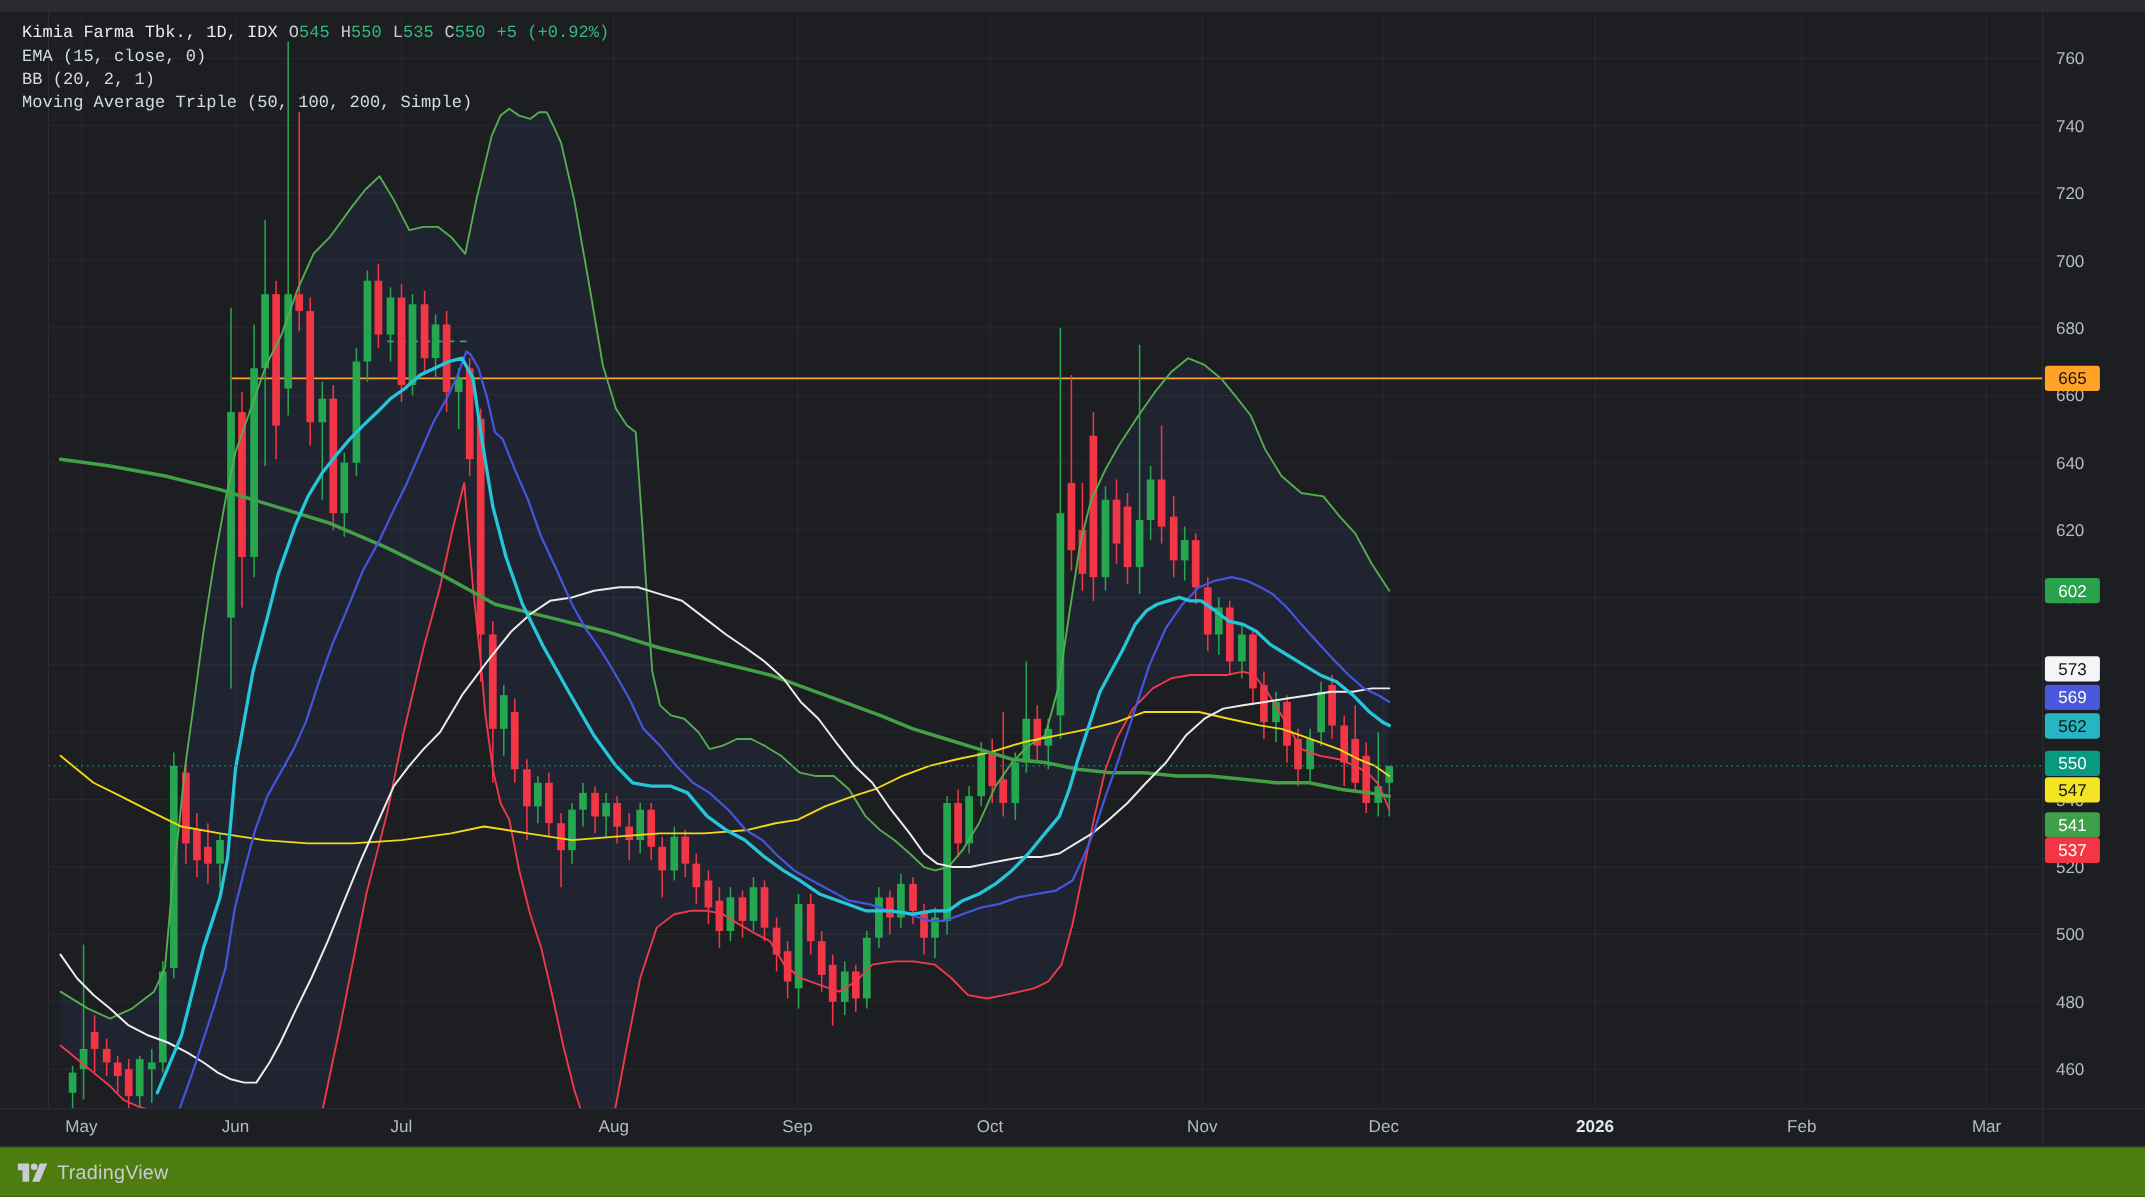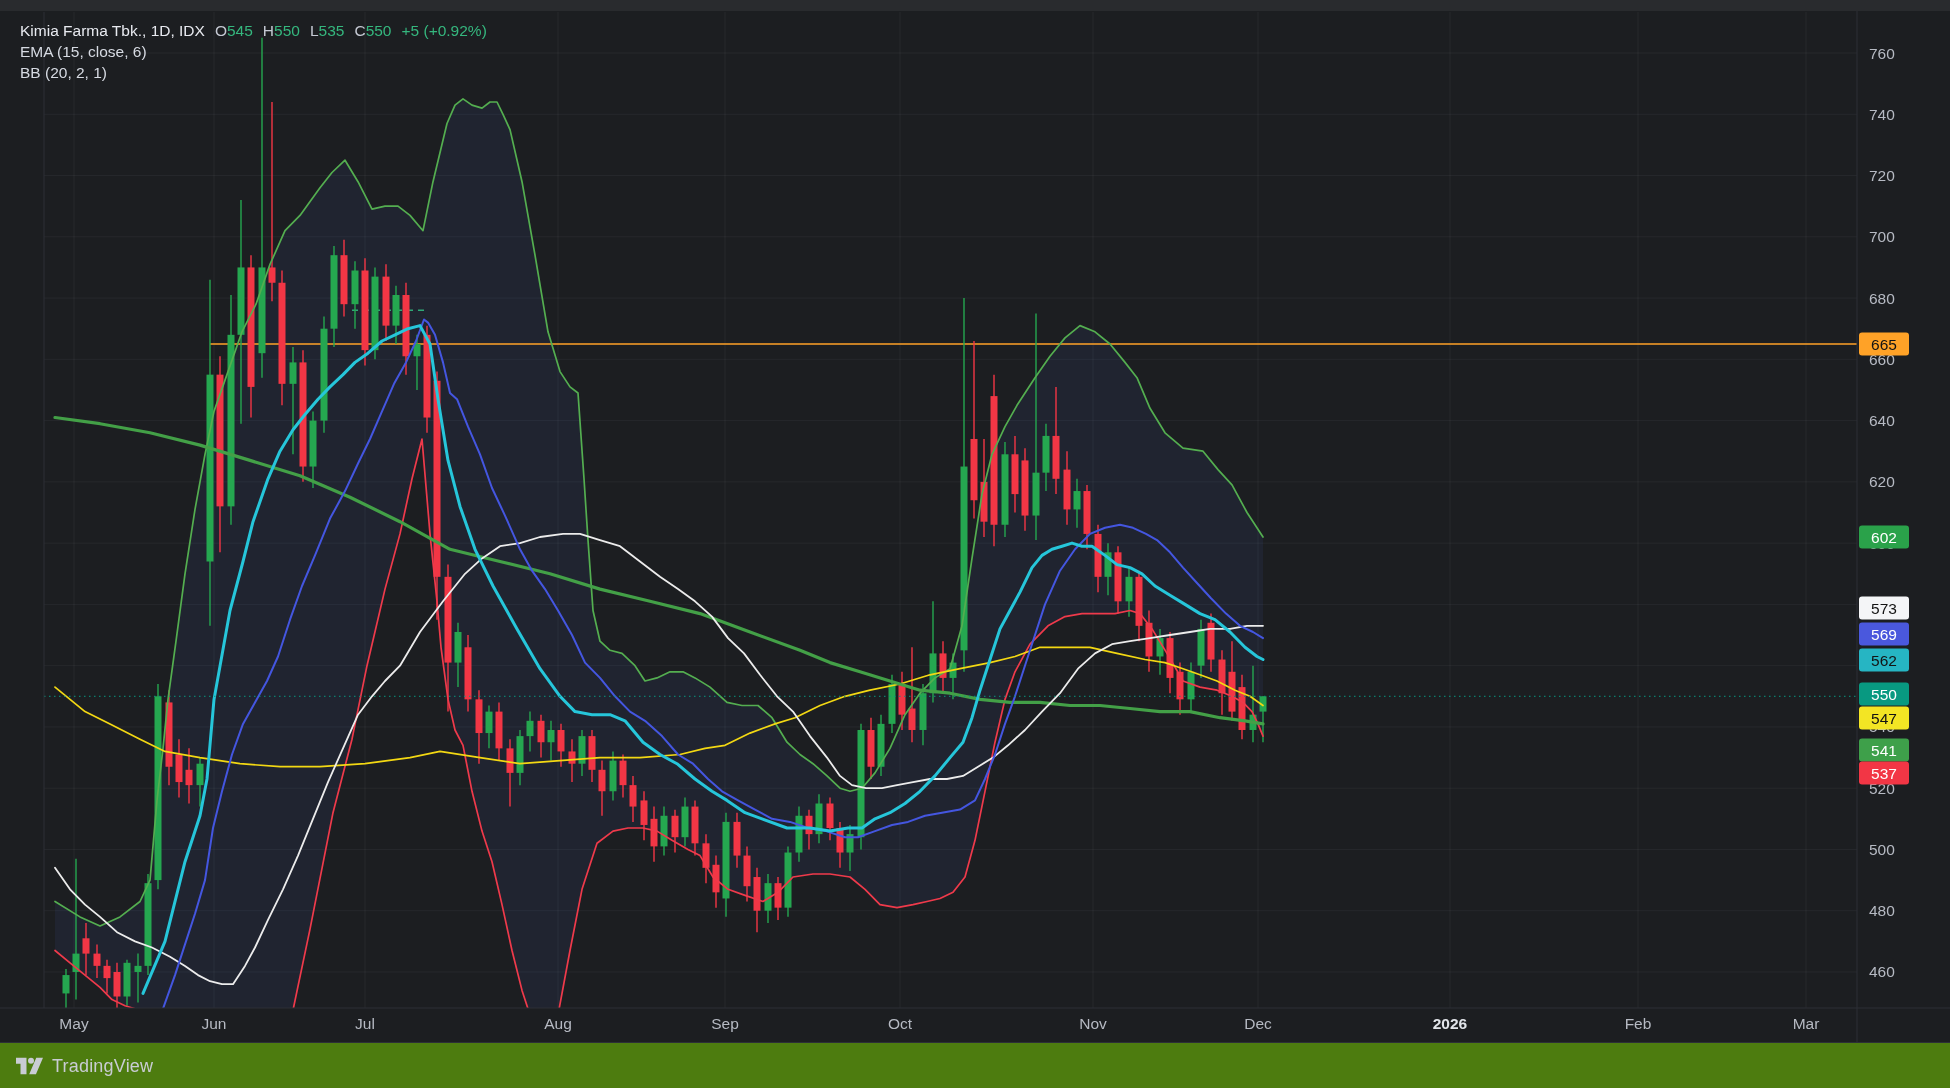--- a/index.html
+++ b/index.html
@@ -1,21 +1,21 @@
 <!DOCTYPE html>
 <html><head>
 <meta charset="utf-8">
 <style>
   html,body{margin:0;padding:0;background:#1b1d20;width:1950px;height:1088px;overflow:hidden;
     font-family:"Liberation Sans","DejaVu Sans",sans-serif;}
   #root{position:relative;width:1950px;height:1088px;background:#1c1e21;}
   #topstrip{position:absolute;left:0;top:0;width:1950px;height:11px;background:#292b2e;}
   #chart-svg{position:absolute;left:0;top:0;}
   
-  #legend{position:absolute;left:20px;top:20px;z-index:5;line-height:21px;}
+  #legend{position:absolute;left:20px;top:20px;z-index:5;line-height:21px;font-family:Liberation Mono, monospace;}
   .lg-row{font-size:15.5px;color:#d6dae2;white-space:pre;}
   .lg-title{color:#e8eaf0;}
   .lg-key{color:#c5c9d3;}
   .lg-val{color:#35b77e;}
   .lg-chg{color:#35b77e;}
   .sp{display:inline-block;width:10px;}
   
   #toolbar{position:absolute;left:0;top:1042px;width:1950px;height:46px;background:#4d7c0f;
     border-top:1px solid #2c2f37;display:flex;align-items:center;}
   #tv-logo{display:flex;align-items:center;gap:9px;margin-left:16px;color:#c9ccd4;}
@@ -613,22 +613,23 @@
         <text x="1093" y="1029" fill="#b6bac3" font-size="15.5" text-anchor="middle" font-weight="normal">Nov</text>
         <text x="1258" y="1029" fill="#b6bac3" font-size="15.5" text-anchor="middle" font-weight="normal">Dec</text>
         <text x="1450" y="1029" fill="#e2e5ea" font-size="15.5" text-anchor="middle" font-weight="bold">2026</text>
         <text x="1638" y="1029" fill="#b6bac3" font-size="15.5" text-anchor="middle" font-weight="normal">Feb</text>
         <text x="1806" y="1029" fill="#b6bac3" font-size="15.5" text-anchor="middle" font-weight="normal">Mar</text>
       </g>
     </svg>
 
   <div id="legend">
     <div class="lg-row"><span class="lg-title">Kimia Farma Tbk., 1D, IDX</span><span class="sp"></span><span class="lg-key">O</span><span class="lg-val">545</span><span class="sp"></span><span class="lg-key">H</span><span class="lg-val">550</span><span class="sp"></span><span class="lg-key">L</span><span class="lg-val">535</span><span class="sp"></span><span class="lg-key">C</span><span class="lg-val">550</span><span class="sp"></span><span class="lg-chg">+5 (+0.92%)</span></div>
-    <div class="lg-row">EMA (15, close, 6)</div>
+    <div class="lg-row">EMA (15, close, 0)</div>
     <div class="lg-row">BB (20, 2, 1)</div>
+    <div class="lg-row">Moving Average Triple (50, 100, 200, Simple)</div>
   </div>
 
   <div id="toolbar">
     <div id="tv-logo">
       <svg width="27" height="22" viewBox="0 0 36 28">
         <path fill="#c9ccd4" d="M14 25H6V11H0V3h14v22zM36 3h-9L17.6 25h9L36 3z"></path>
         <circle fill="#c9ccd4" cx="20" cy="7" r="4"></circle>
       </svg>
       <span class="brand">TradingView</span>
     </div>

